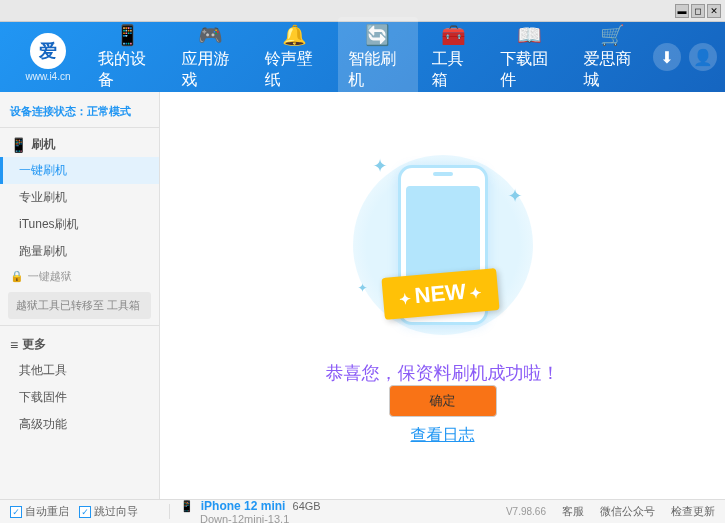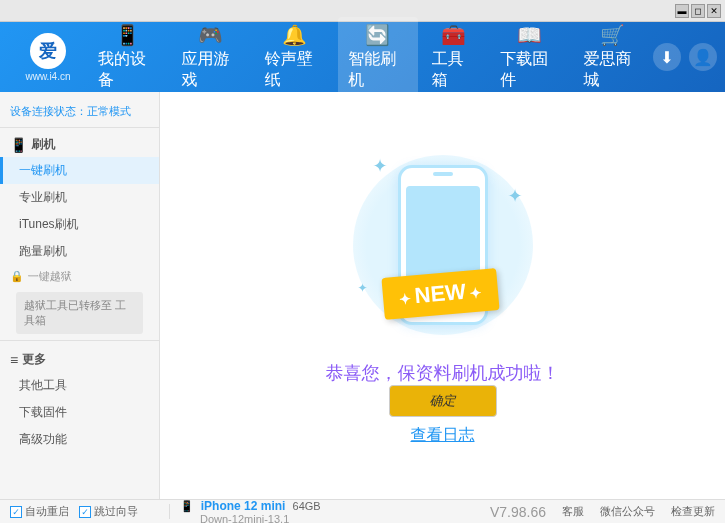--- a/index.html
+++ b/index.html
@@ -121,21 +121,21 @@
     }
     .status-bar-top {
       padding: 4px 10px 8px;
       font-size: 11px;
       color: #666;
       border-bottom: 1px solid #e0e0e0;
       margin-bottom: 4px;
     }
     .status-bar-top span {
       color: #2196F3;
-      font-weight: normal;
+      font-weight: bold;
     }
     .sidebar-section-header {
       display: flex;
       align-items: center;
       padding: 4px 10px;
       font-size: 12px;
       color: #555;
       font-weight: bold;
     }
     .sidebar-section-header .s-icon {
@@ -159,21 +159,21 @@
       font-size: 11px;
       color: #999;
       display: flex;
       align-items: center;
     }
     .sidebar-subsection .s-icon {
       margin-right: 4px;
     }
     .locked-notice {
       background: #e8e8e8;
-      margin: 4px 16px;
+      margin: 4px 8px;
       padding: 6px 8px;
       border-radius: 3px;
       font-size: 11px;
       color: #888;
     }
     .sidebar-divider {
       height: 1px;
       background: #e0e0e0;
       margin: 6px 0;
     }
@@ -273,29 +273,28 @@
       color: #87CEEB;
       font-size: 18px;
     }
 
     .success-text {
       font-size: 18px;
       color: #8b5cf6;
     }
 
     .confirm-btn {
-      background: #eab308;
+      background: #f97316;
       border: 1px solid #ccc;
       border-radius: 4px;
       padding: 6px 40px;
       font-size: 13px;
       color: #333;
       cursor: pointer;
       margin-bottom: 8px;
-      font-style: italic;
     }
 
     .goto-link {
       font-size: 16px;
       color: #2196F3;
       cursor: pointer;
       text-decoration: underline;
     }
 
     
@@ -346,21 +345,21 @@
       align-items: center;
       gap: 16px;
       margin-left: auto;
     }
     .bottom-right-item {
       font-size: 11px;
       color: #666;
       cursor: pointer;
     }
     .version-text {
-      font-size: 14px;
+      font-size: 10px;
       color: #999;
     }
   </style>
 </head>
 <body>
 
 <div class="window-chrome">
   <div class="window-chrome-btn">▬</div>
   <div class="window-chrome-btn">◻</div>
   <div class="window-chrome-btn">✕</div>

